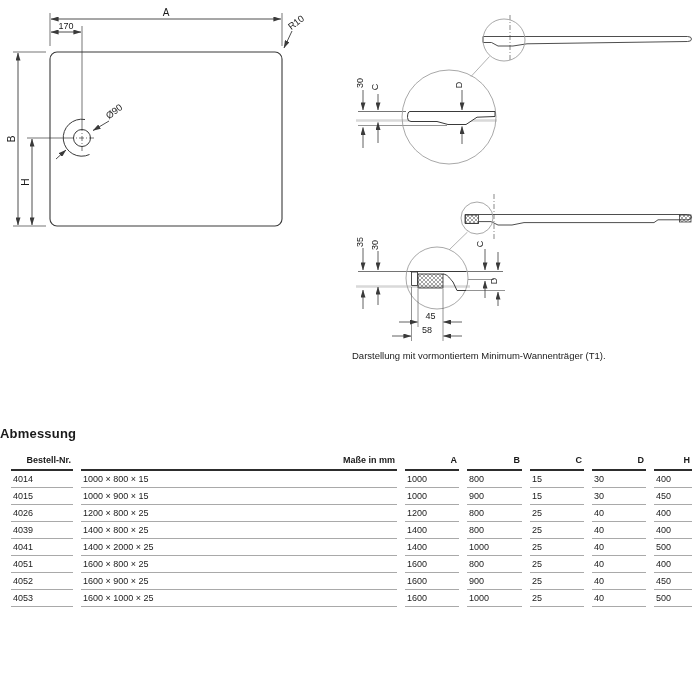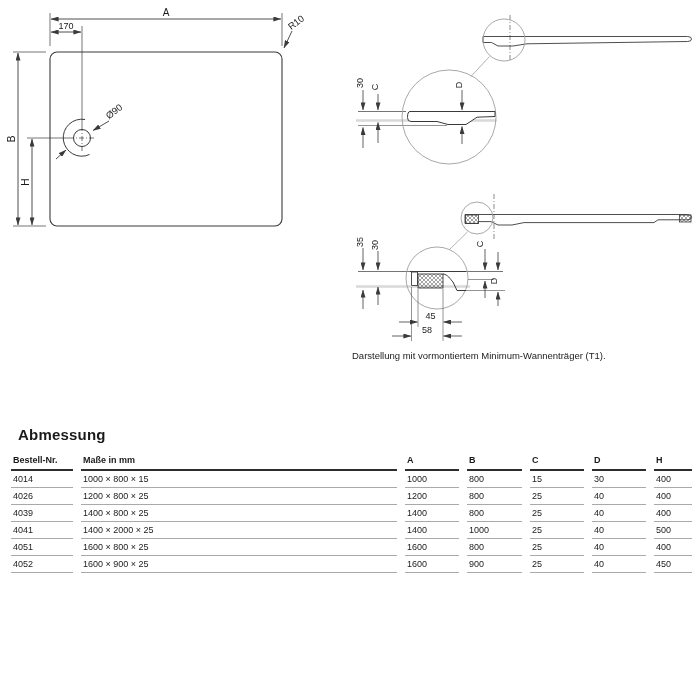--- a/index.html
+++ b/index.html
@@ -1,22 +1,22 @@
 <!DOCTYPE html>
 <html><head>
 <meta charset="utf-8">
 <style>
   html,body{margin:0;padding:0;background:#fff;}
   body{font-family:"Liberation Sans",sans-serif;color:#1a1a1a;}
   .page{position:relative;width:700px;height:700px;background:#fff;overflow:hidden;}
   .drawing{position:absolute;left:0;top:0;}
-  .section-title{position:absolute;left:18px;top:426px;font-size:15px;font-weight:bold;letter-spacing:.2px;}
+  .section-title{position:absolute;left:0;top:426px;font-size:13px;font-weight:bold;letter-spacing:.2px;}
   .table-wrap{position:absolute;left:3px;top:452px;width:697px;}
   table.dims{border-collapse:separate;border-spacing:8px 0;table-layout:fixed;width:697px;font-size:9px;color:#1a1a1a;}
-  table.dims th{text-align:left;font-weight:bold;padding:3px 2px 4px 2px;border-bottom:2px solid #2d2d2d;white-space:nowrap;overflow:hidden;}
+  table.dims th{text-align:right;font-weight:bold;padding:3px 2px 4px 2px;border-bottom:2px solid #2d2d2d;white-space:nowrap;overflow:hidden;}
   table.dims td{padding:3px 2px 3px 2px;border-bottom:1px solid #a9a9a9;white-space:nowrap;overflow:hidden;}
   svg text{fill:#1a1a1a;}
 </style>
 </head>
 <body>
 
 <div class="page">
 
   <svg class="drawing" width="700" height="400" viewBox="0 0 700 400">
     <defs>
@@ -173,20 +173,29 @@
           <tr>
             <td>4014</td>
             <td>1000 × 800 × 15</td>
             <td>1000</td>
             <td>800</td>
             <td>15</td>
             <td>30</td>
             <td>400</td>
           </tr>
           <tr>
+            <td>4015</td>
+            <td>1000 × 900 × 15</td>
+            <td>1000</td>
+            <td>900</td>
+            <td>15</td>
+            <td>30</td>
+            <td>450</td>
+          </tr>
+          <tr>
             <td>4026</td>
             <td>1200 × 800 × 25</td>
             <td>1200</td>
             <td>800</td>
             <td>25</td>
             <td>40</td>
             <td>400</td>
           </tr>
           <tr>
             <td>4039</td>
@@ -217,17 +226,26 @@
           </tr>
           <tr>
             <td>4052</td>
             <td>1600 × 900 × 25</td>
             <td>1600</td>
             <td>900</td>
             <td>25</td>
             <td>40</td>
             <td>450</td>
           </tr>
+          <tr>
+            <td>4053</td>
+            <td>1600 × 1000 × 25</td>
+            <td>1600</td>
+            <td>1000</td>
+            <td>25</td>
+            <td>40</td>
+            <td>500</td>
+          </tr>
         </tbody>
     </table>
   </div>
 
 </div>
 
 </body></html>

